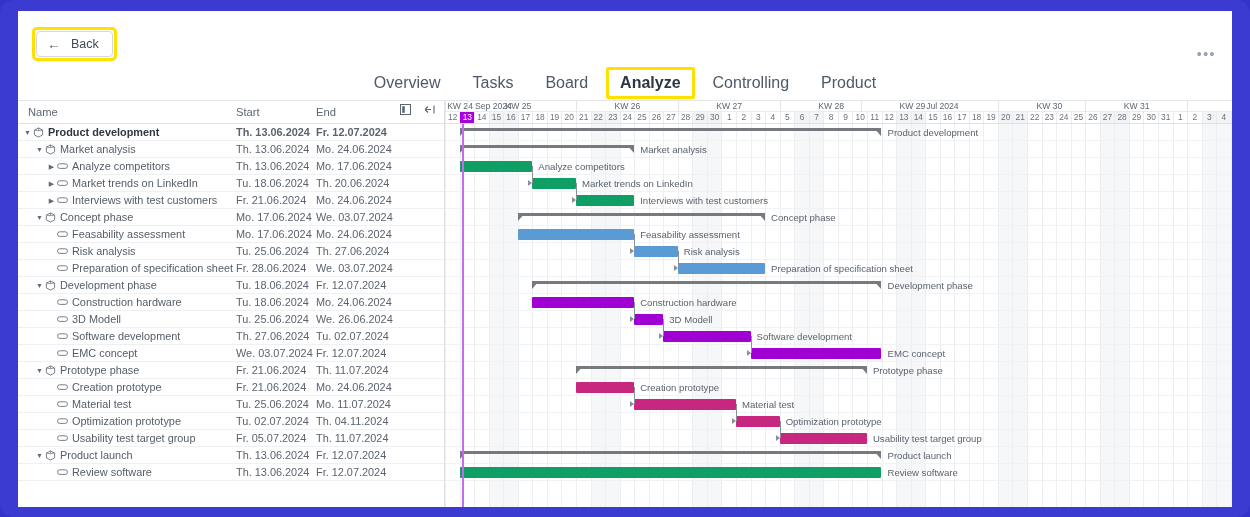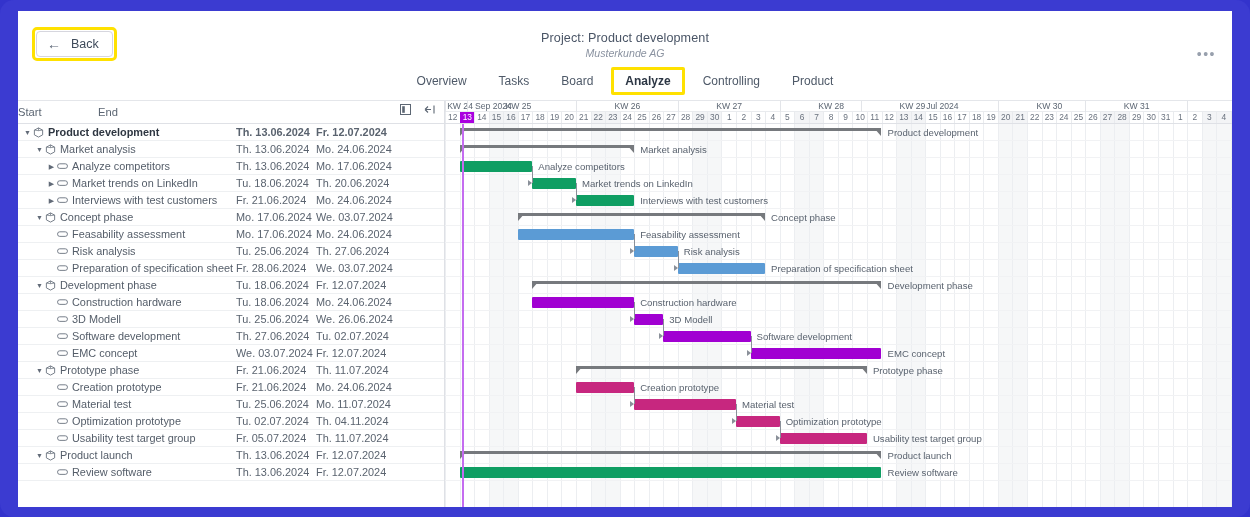--- a/index.html
+++ b/index.html
@@ -52,21 +52,21 @@
     cursor: pointer; line-height: 1;
   }
 
   
   #tabs {
     position: relative; height: 30px;
     border-bottom: 1px solid #e4e6ea;
     display: flex; justify-content: center; align-items: flex-start; gap: 0;
   }
   .tab {
-    font-size: 12px; color: #4e5968;
+    font-size: 16px; color: #4e5968;
     padding: 3px 16px 8px 16px; cursor: pointer; white-space: nowrap;
   }
   .tab.highlighted {
     position: relative; color: #2c3644; font-weight: bold;
   }
   .tab.highlighted::after {
     content: ""; position: absolute; left: 2px; right: 2px; top: -4px; bottom: 1px;
     border: 3px solid #ffe100; border-radius: 2px; pointer-events: none;
   }
 
@@ -188,40 +188,37 @@
 <div id="app-frame">
  <div id="app-window">
 
   <div id="topbar">
     <div id="back-wrap">
       <button id="back-button">
         <span class="arrow">←</span>
         <span>Back</span>
       </button>
     </div>
-    <div id="title-block">
-      <div id="project-title">Project: Product development</div>
-      <div id="customer-name">Musterkunde AG</div>
-    </div>
     <div id="more-menu">•••</div>
   </div>
 
   <div id="tabs">
         <div class="tab"><span>Overview</span></div>
         <div class="tab"><span>Tasks</span></div>
         <div class="tab"><span>Board</span></div>
         <div class="tab highlighted"><span>Analyze</span></div>
         <div class="tab"><span>Controlling</span></div>
         <div class="tab"><span>Product</span></div>
       </div>
 
   <div id="main">
 
     <div id="table-pane">
       <div id="table-head">
+        <div class="th-name">Name</div>
         <div class="th-start">Start</div>
         <div class="th-end">End</div>
         <div class="th-icons">
           <span class="hdr-icon">
             <svg class="ic" width="11" height="11" viewBox="0 0 11 11">
               <rect x="0.5" y="0.5" width="10" height="10" fill="none" stroke="#5c6673"></rect>
               <rect x="2.2" y="2.2" width="2.6" height="6.6" fill="#5c6673"></rect>
             </svg>
           </span>
           <span class="hdr-icon">

